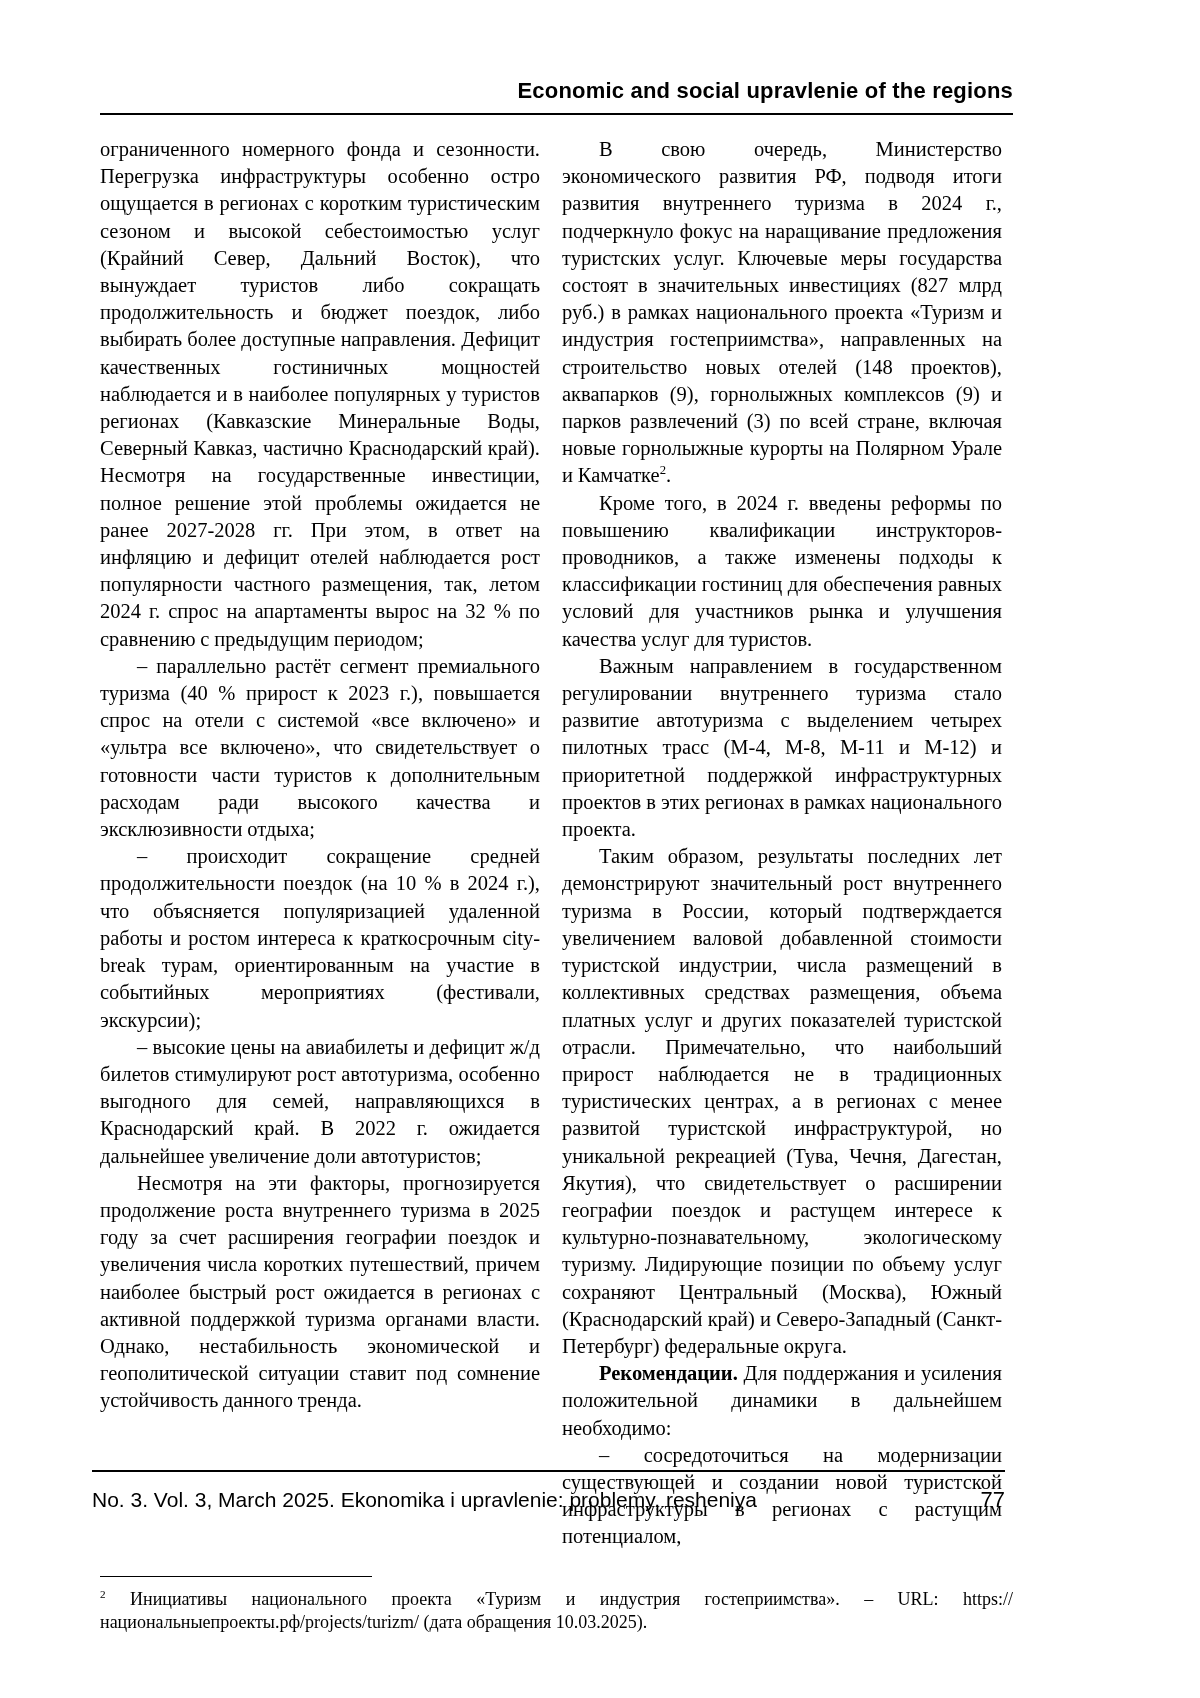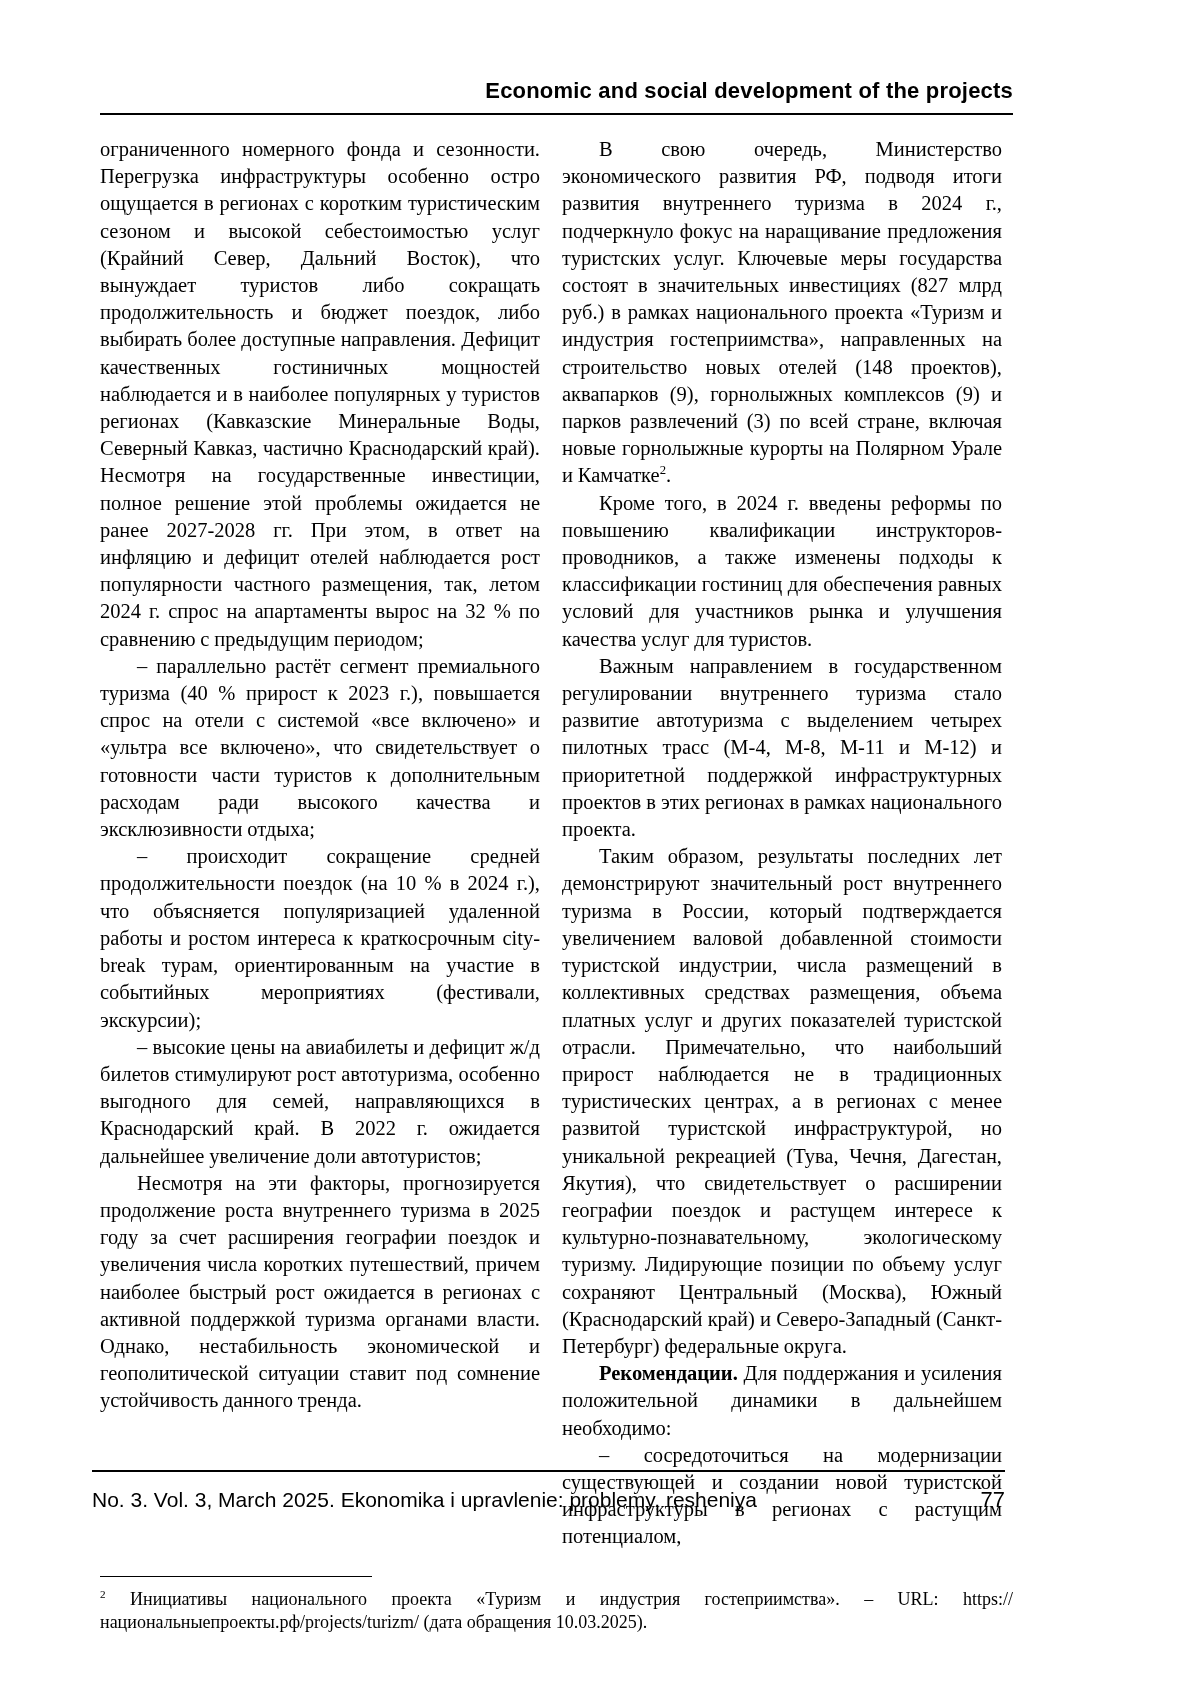--- a/index.html
+++ b/index.html
@@ -94,21 +94,21 @@
   .footer .page-number {
     font-size: 22px;
     text-align: center;
   }
 </style>
 </head>
 <body>
 
 <div class="page">
 
-  <div class="header-title">Economic and social development of the projects</div>
+  <div class="header-title">Economic and social upravlenie of the regions</div>
   <hr class="header-rule">
 
   <div class="columns">
     <div class="col" id="left-col">
         <p><span>ограниченного номерного фонда и сезонности. Перегрузка инфраструктуры особенно остро ощущается в регионах с коротким туристическим сезоном и высокой себестоимостью услуг (Крайний Север, Дальний Восток), что вынуждает туристов либо сокращать продолжительность и бюджет поездок, либо выбирать более доступные направления. Дефицит качественных гостиничных мощностей наблюдается и в наиболее популярных у туристов регионах (Кавказские Минеральные Воды, Северный Кавказ, частично Краснодарский край). Несмотря на государственные инвестиции, полное решение этой проблемы ожидается не ранее 2027-2028 гг. При этом, в ответ на инфляцию и дефицит отелей наблюдается рост популярности частного размещения, так, летом 2024 г. спрос на апартаменты вырос на 32 % по сравнению с предыдущим периодом;</span></p>
         <p class="indent"><span>– параллельно растёт сегмент премиального туризма (40 % прирост к 2023 г.), повышается спрос на отели с системой «все включено» и «ультра все включено», что свидетельствует о готовности части туристов к дополнительным расходам ради высокого качества и эксклюзивности отдыха;</span></p>
         <p class="indent"><span>– происходит сокращение средней продолжительности поездок (на 10 % в 2024 г.), что объясняется популяризацией удаленной работы и ростом интереса к краткосрочным city-break турам, ориентированным на участие в событийных мероприятиях (фестивали, экскурсии);</span></p>
         <p class="indent"><span>– высокие цены на авиабилеты и дефицит ж/д билетов стимулируют рост автотуризма, особенно выгодного для семей, направляющихся в Краснодарский край. В 2022 г. ожидается дальнейшее увеличение доли автотуристов;</span></p>
         <p class="indent"><span>Несмотря на эти факторы, прогнозируется продолжение роста внутреннего туризма в 2025 году за счет расширения географии поездок и увеличения числа коротких путешествий, причем наиболее быстрый рост ожидается в регионах с активной поддержкой туризма органами власти. Однако, нестабильность экономической и геополитической ситуации ставит под сомнение устойчивость данного тренда.</span></p>
       </div>

